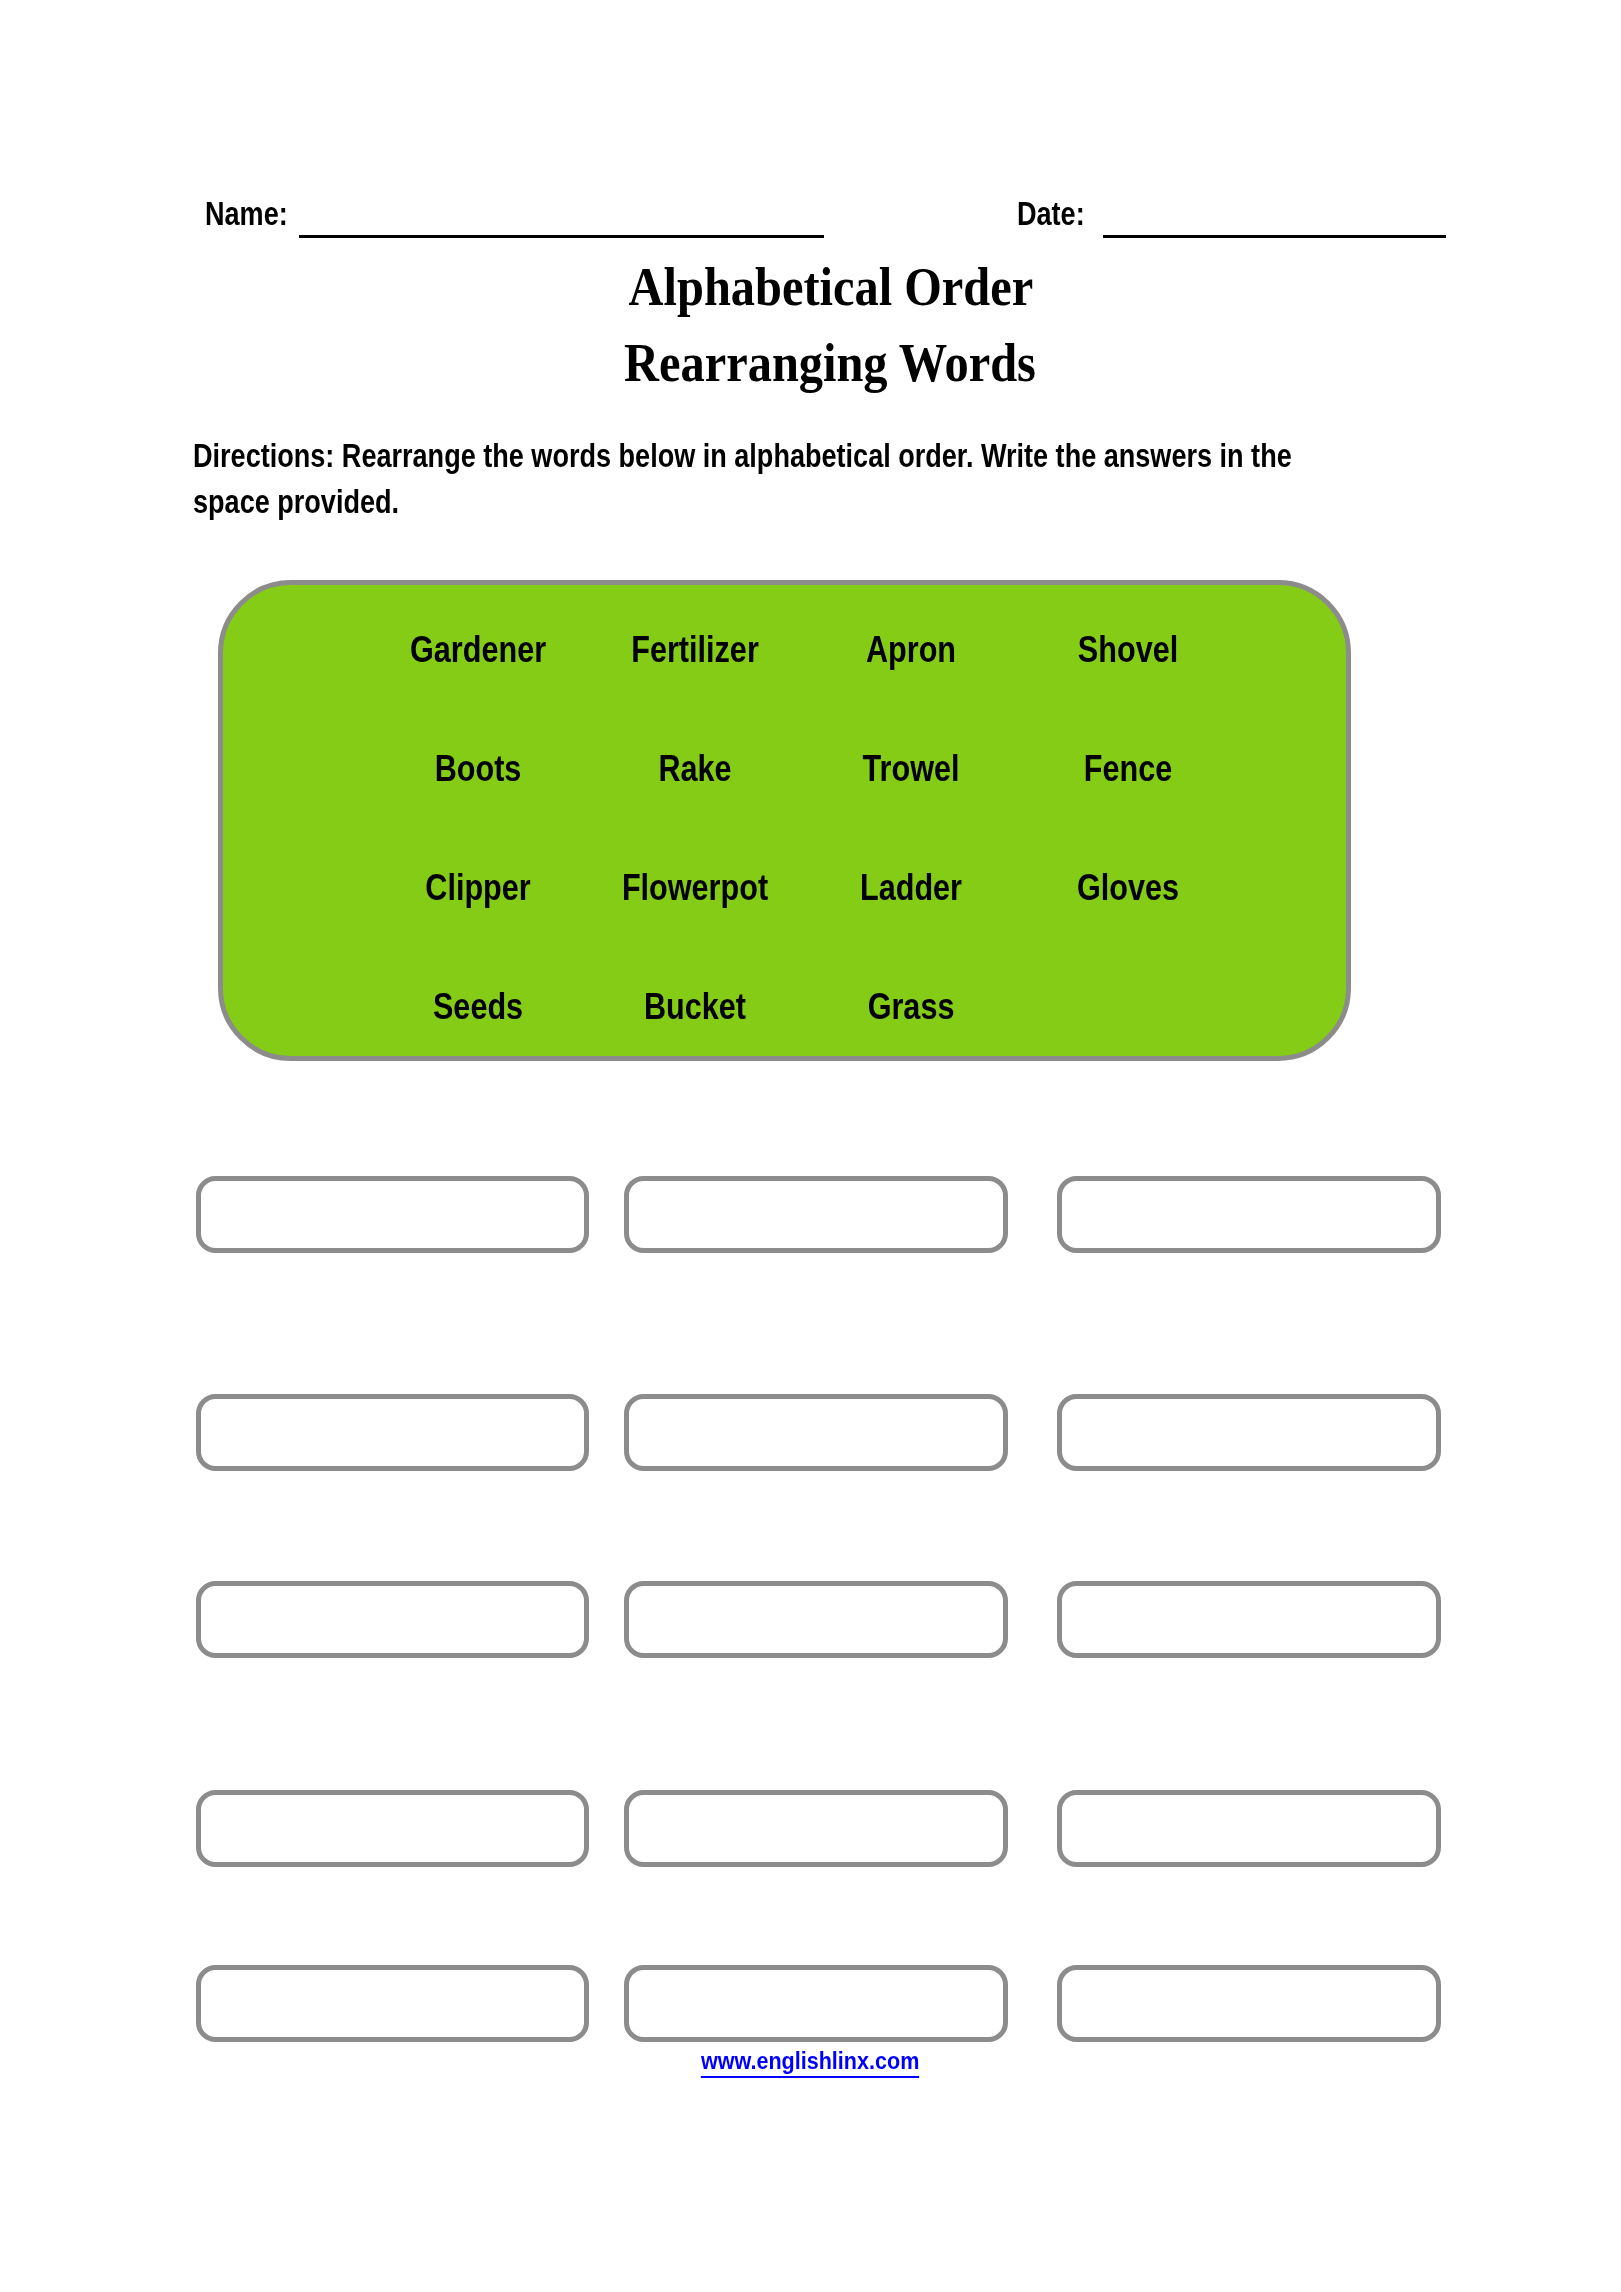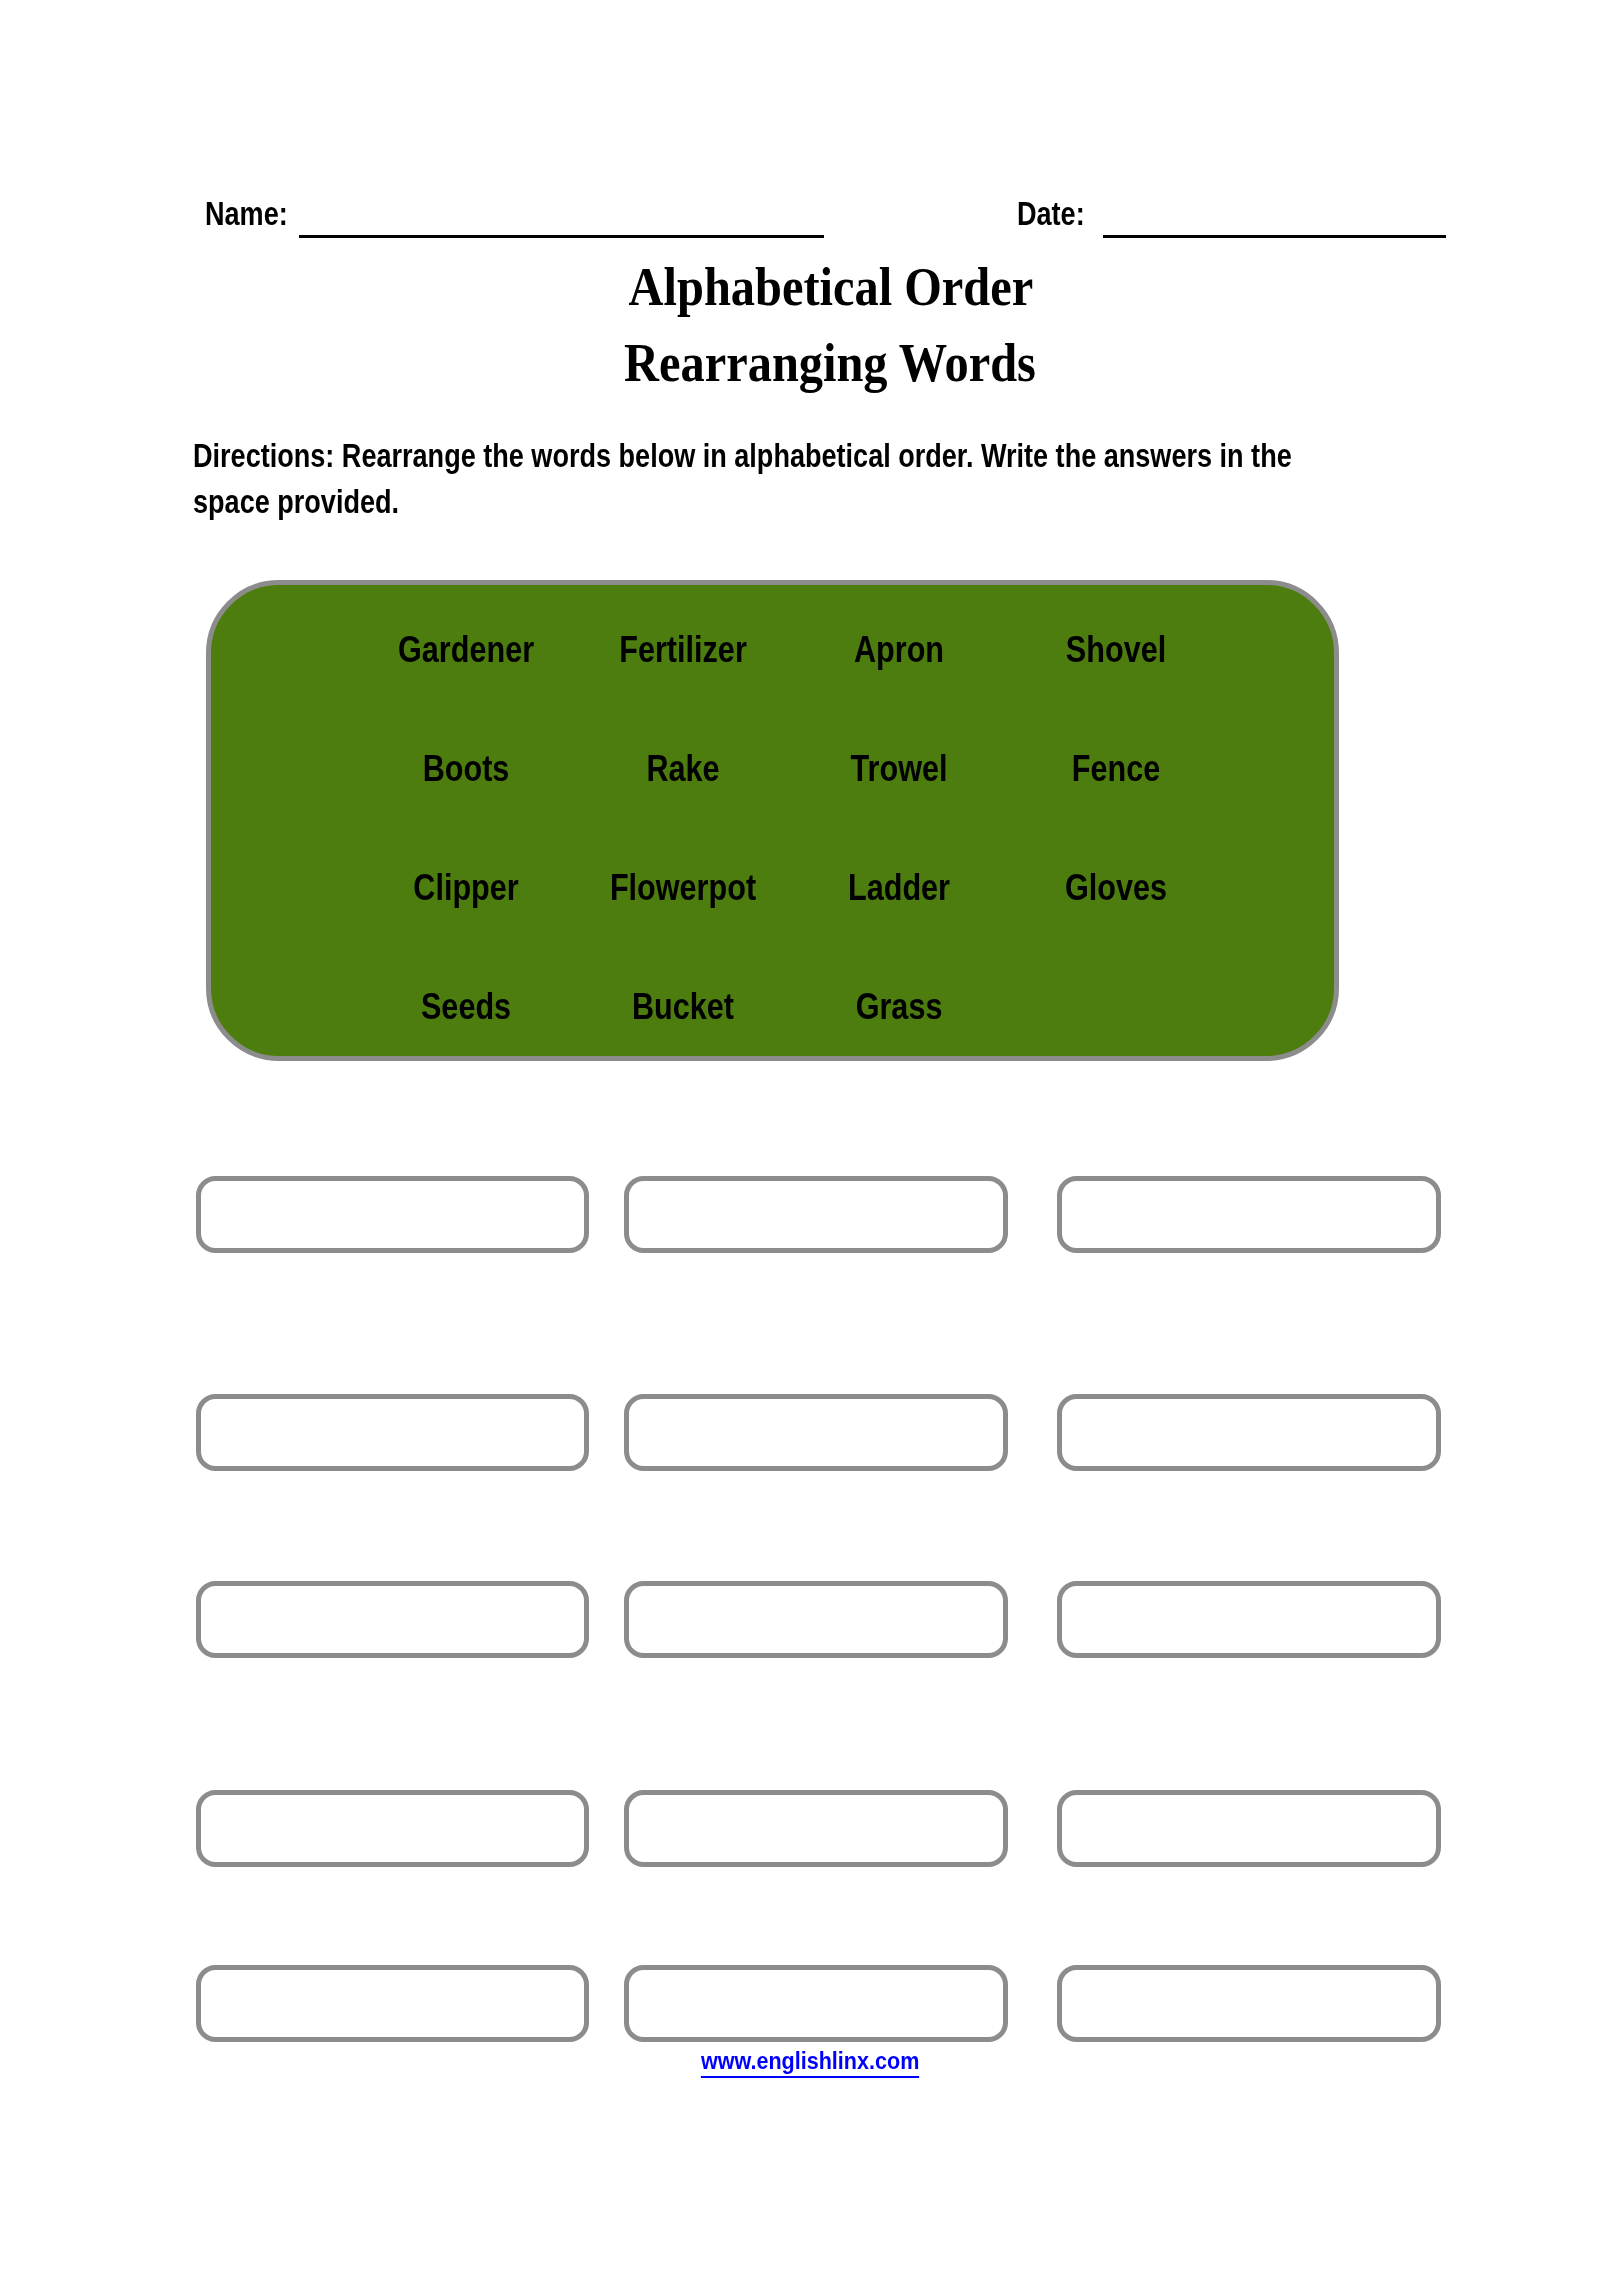--- a/index.html
+++ b/index.html
@@ -33,22 +33,22 @@
 
   
   .directions{
     position:absolute;left:193px;top:433px;width:1353px;
     font-size:33px;font-weight:bold;line-height:46px;
     transform:scaleX(0.82);transform-origin:left top;
   }
 
   
   .word-bank{
-    position:absolute;left:206px;top:580px;width:1123px;height:471px;
-    border:5.9px solid var(--border-gray);border-radius:73px;background:#4d7c0f;
+    position:absolute;left:218px;top:580px;width:1123px;height:471px;
+    border:5.9px solid var(--border-gray);border-radius:73px;background:#84cc16;
   }
   .word-bank::before{
     content:"";position:absolute;inset:-5.9px;transform:translate(4.9px,6.9px);
     border:5.9px solid var(--shadow-gray);border-radius:73px;z-index:-1;
   }
   .wb-grid{position:absolute;left:147px;right:110px;top:5.9px;bottom:5.9px;}
   .wb-row{display:grid;grid-template-columns:repeat(4,1fr);height:119px;align-items:center;justify-items:center;}
   .word{display:inline-block;transform:scaleX(0.85);transform-origin:center;
     font-size:36px;font-weight:bold;white-space:nowrap;}
 

